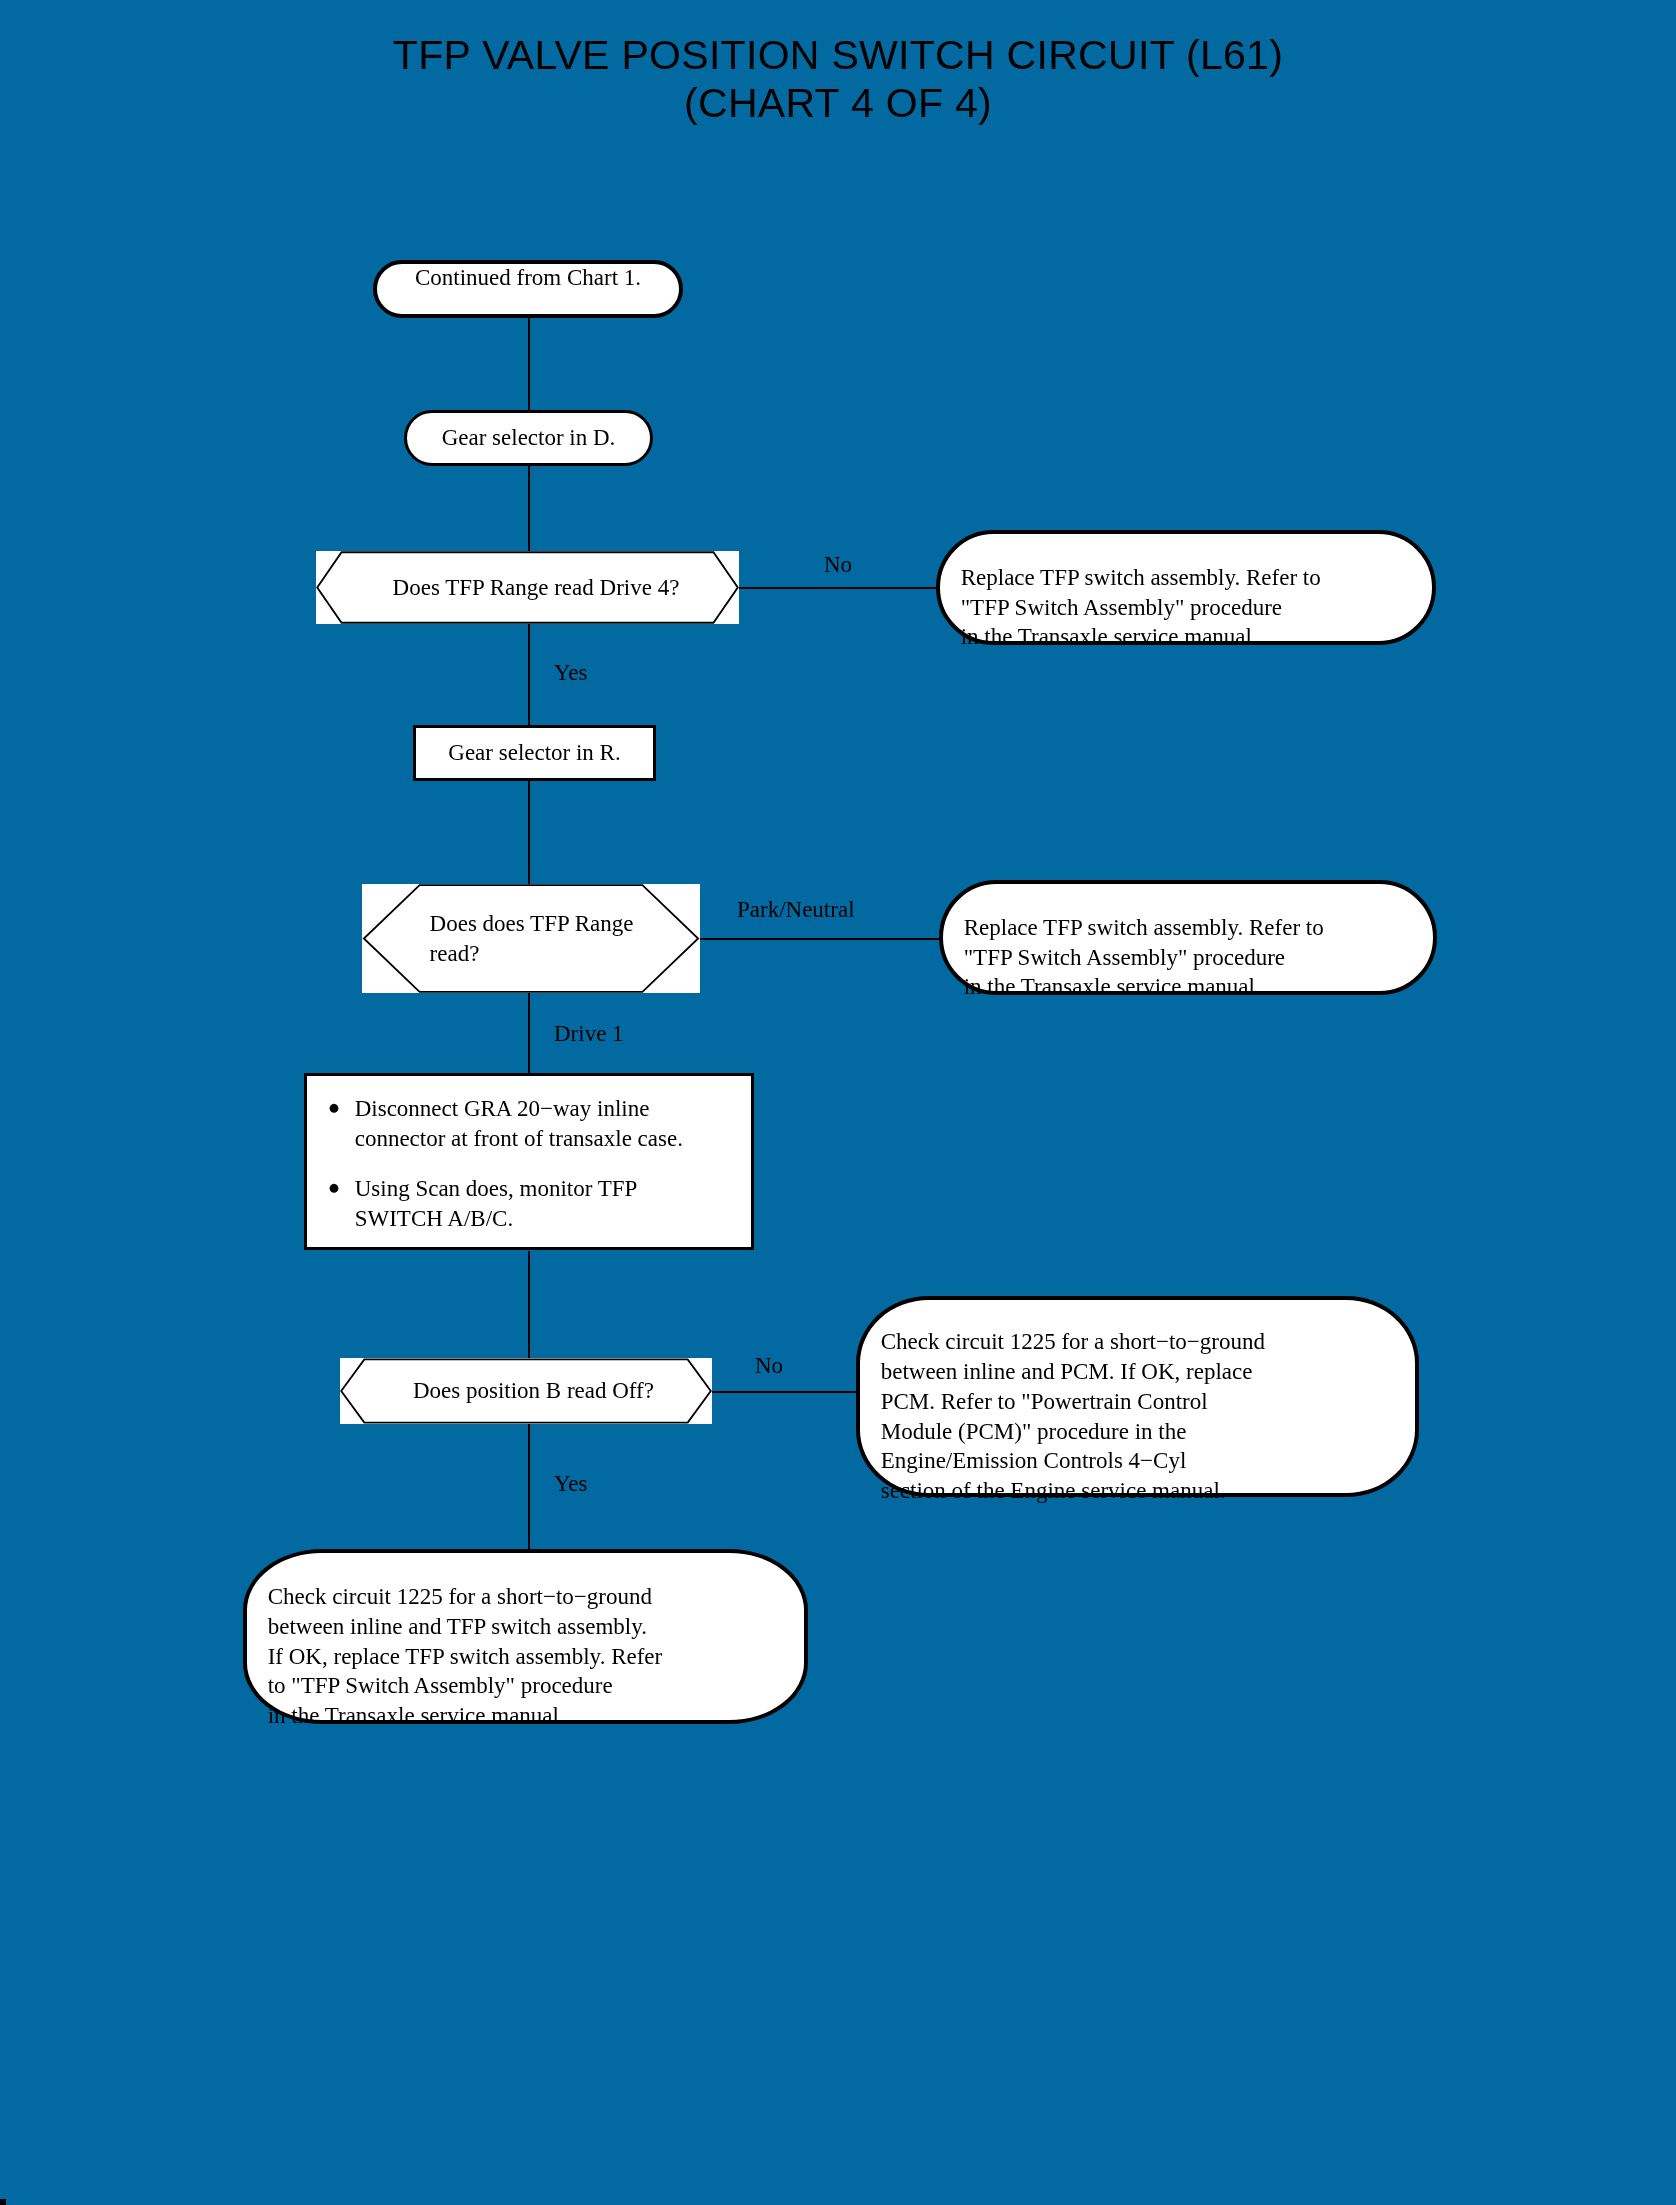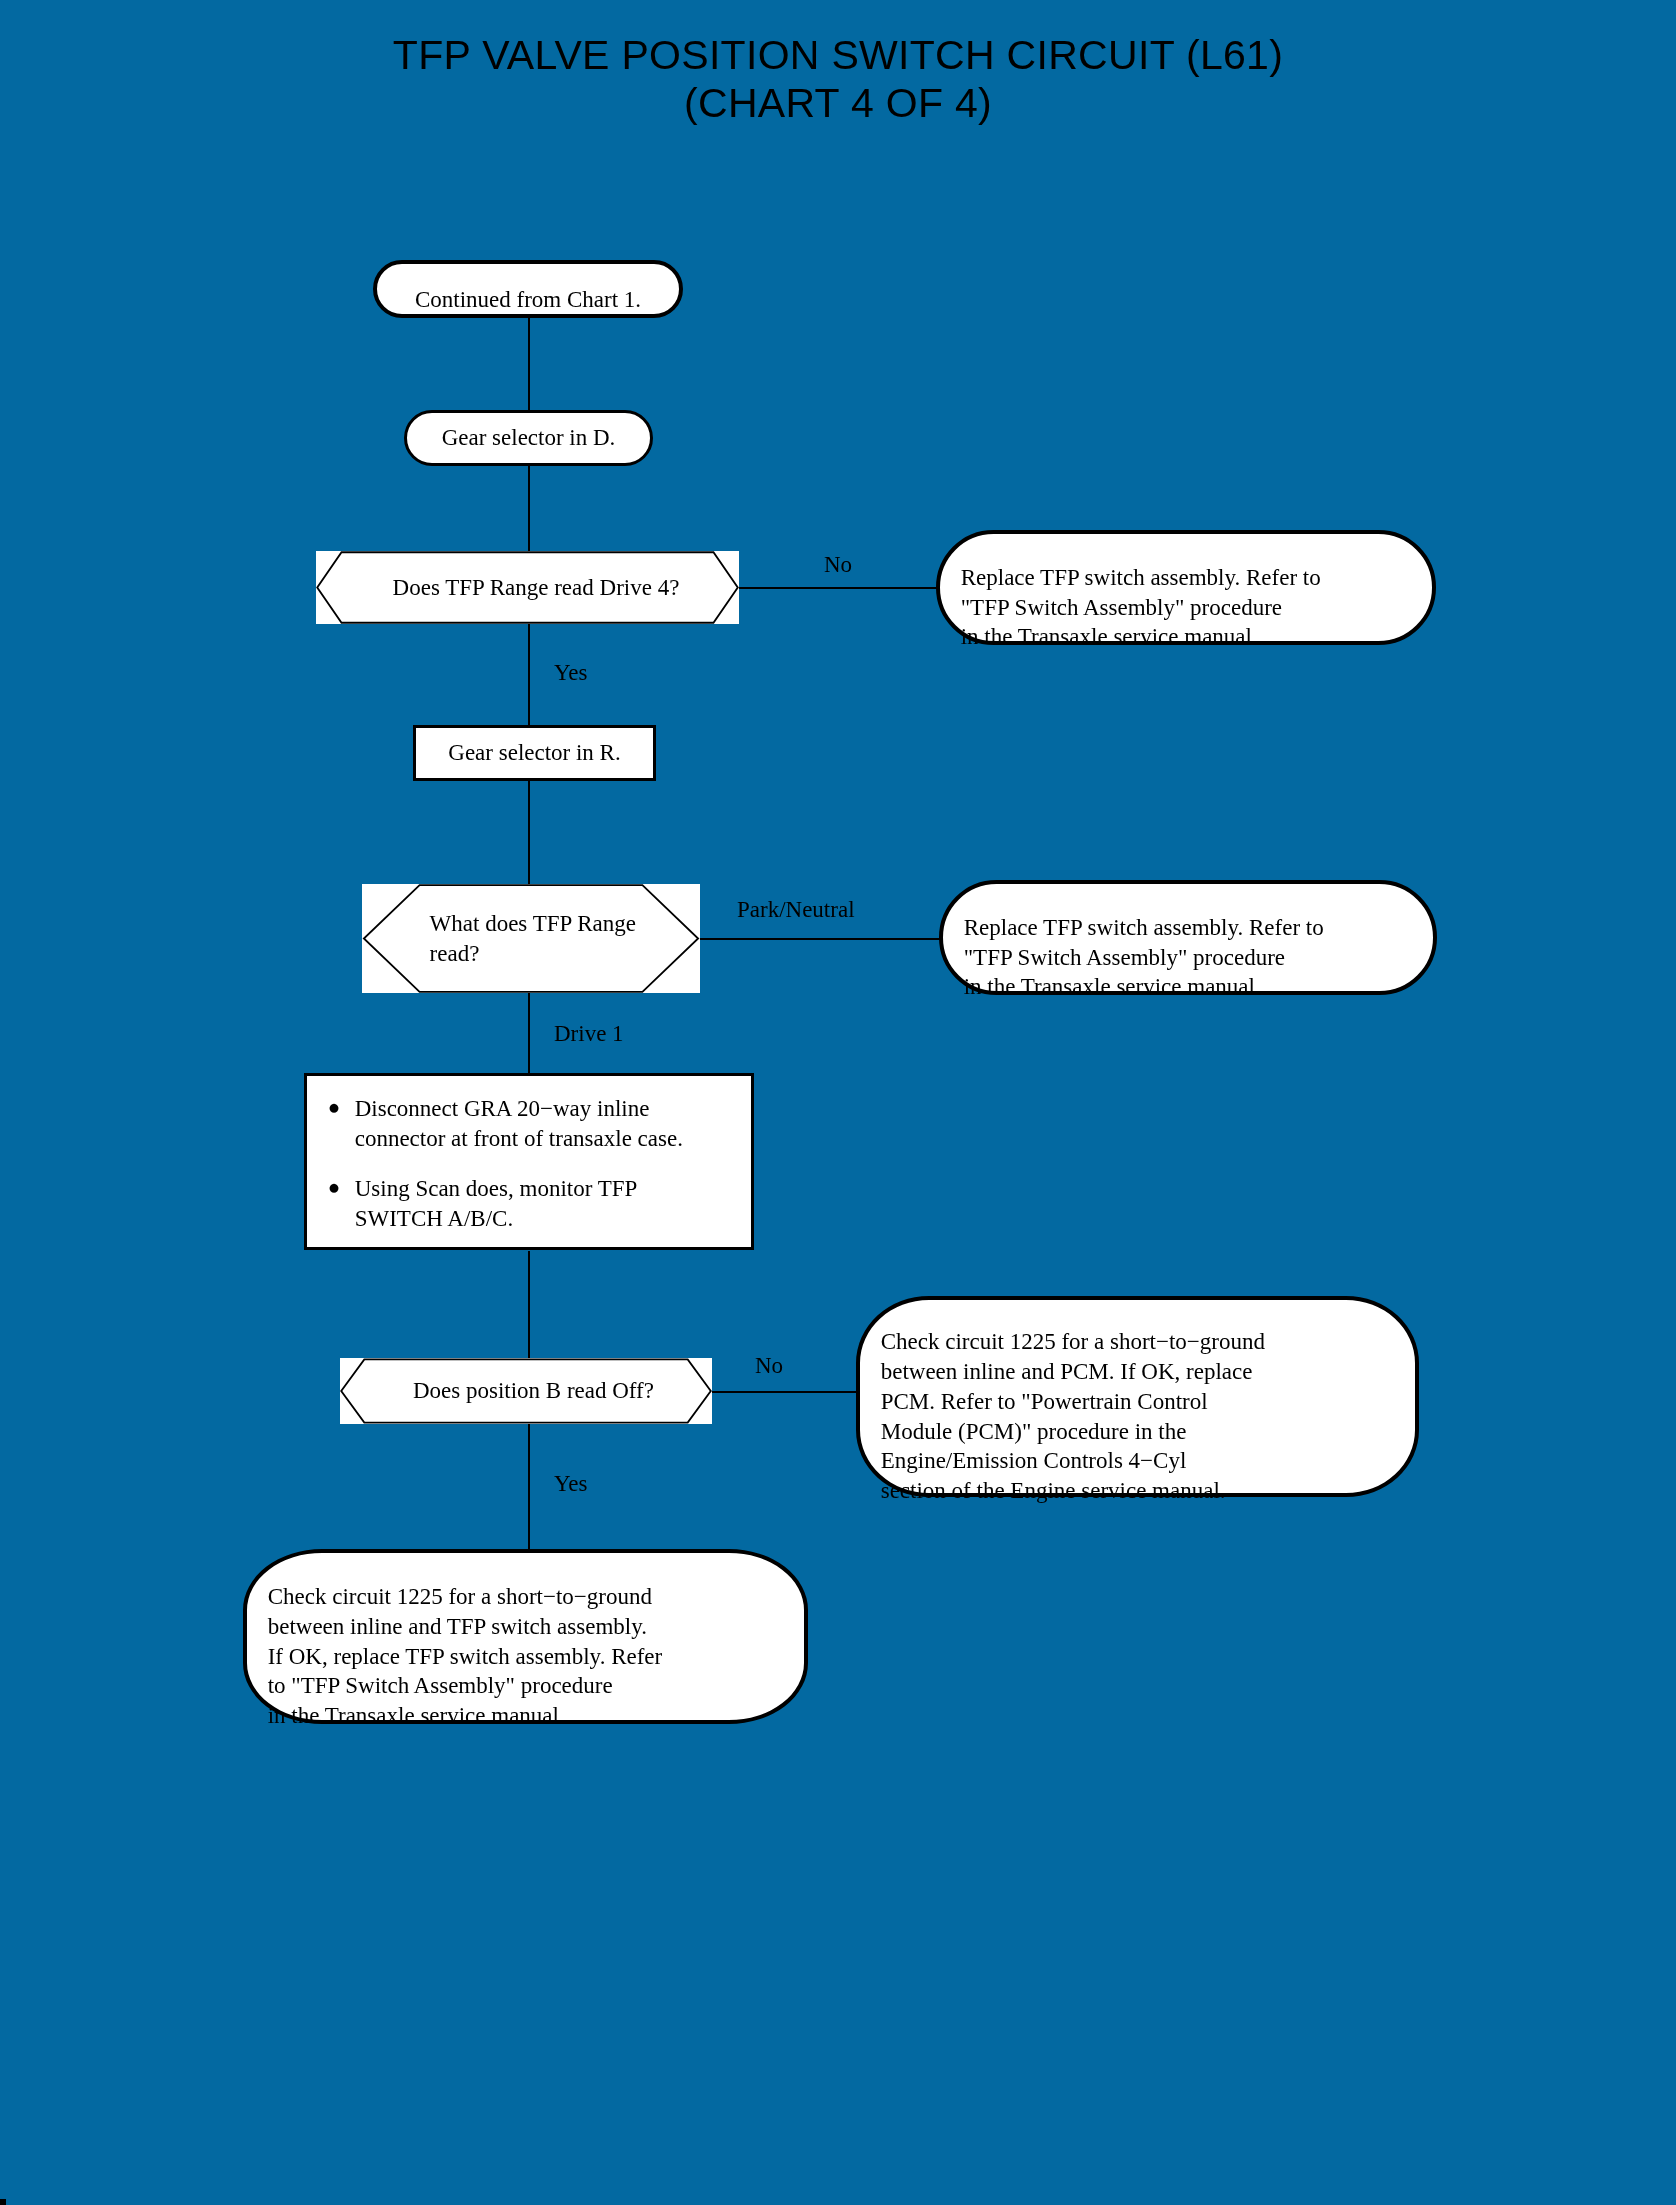--- a/index.html
+++ b/index.html
@@ -86,21 +86,21 @@
     font-size: 23px;
     line-height: 1.30;
     padding-left: 20.7px;
     padding-right: 12px;
     margin-top: 40px;
   }
   .term-start {
     border: 4.3px solid #000;
     border-radius: 607px;
     display: flex;
-    align-items: flex-end;
+    align-items: flex-start;
     justify-content: center;
     text-align: center;
   }
   .term-start .txt { font-size: 23px; line-height: 1.2; }
 
   
   .hex { }
   .hex svg { position: absolute; left: 0; top: 0; }
   .hex .hex-label {
     position: absolute;
@@ -203,21 +203,21 @@
   </div>
 
   <div class="node rect" style="left:413px; top:725px; width:243px; height:56px;">
     <span class="txt">Gear selector in R.</span>
   </div>
 
   <div class="node hex" style="left:362px; top:884px; width:338px; height:109px;">
     <svg width="338" height="109" viewBox="0 0 556 180">
       <polygon points="94,2 462,2 554,90 462,178 94,178 2,90" fill="#ffffff" stroke="#000000" stroke-width="3"></polygon>
     </svg>
-    <span class="hex-label" style="left:20%; right:8%;">What does TFP Range
+    <span class="hex-label" style="left:20%; right:8%;">Does does TFP Range
 read?</span>
   </div>
 
   <div class="node term" style="left:939px; top:880px; width:498px; height:115px; border-radius:58px;">
     <span class="txt">Replace TFP switch assembly. Refer to
 "TFP Switch Assembly" procedure
 in the Transaxle service manual.</span>
   </div>
 
   <div class="node rect-bullets" style="left:304px; top:1073px; width:450px; height:177px;">

